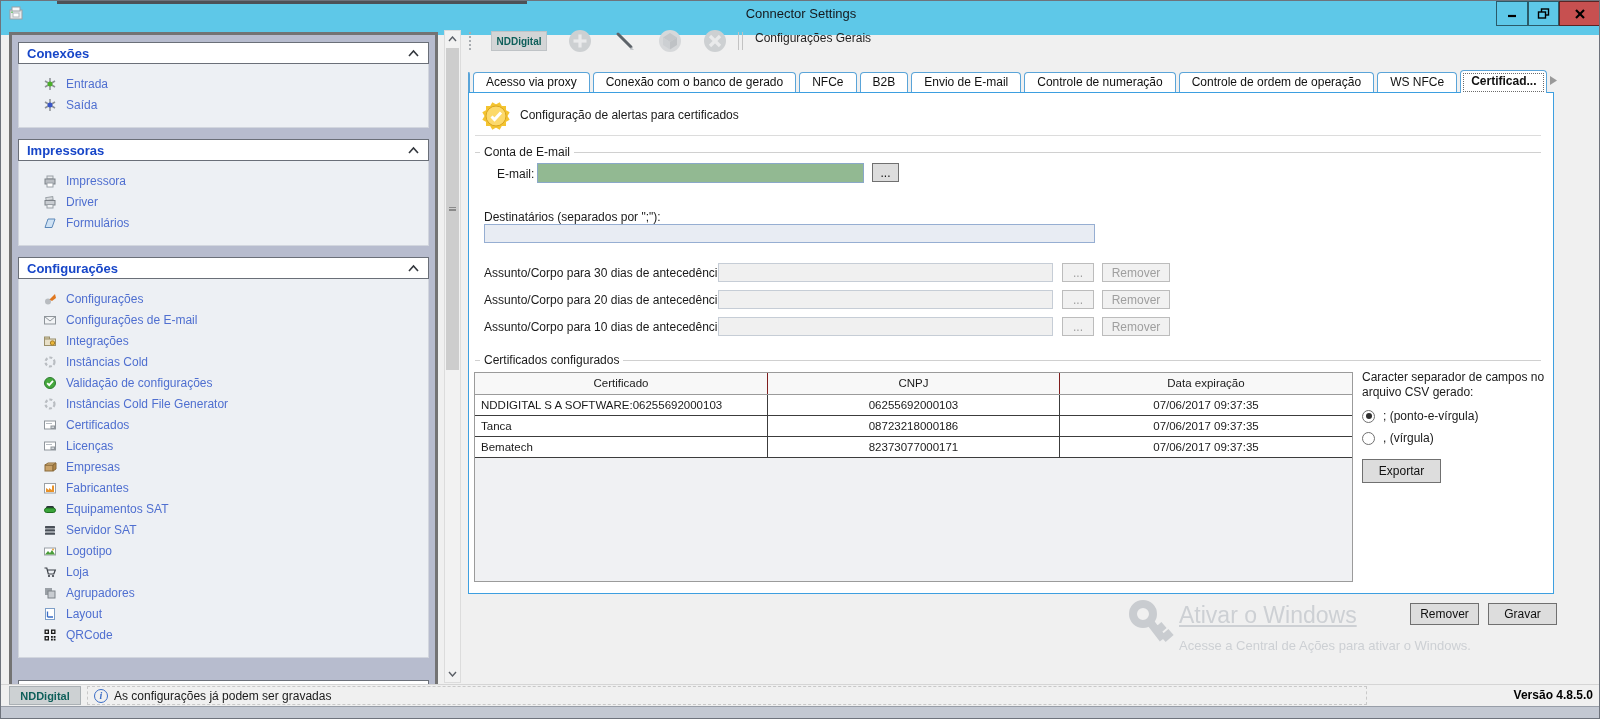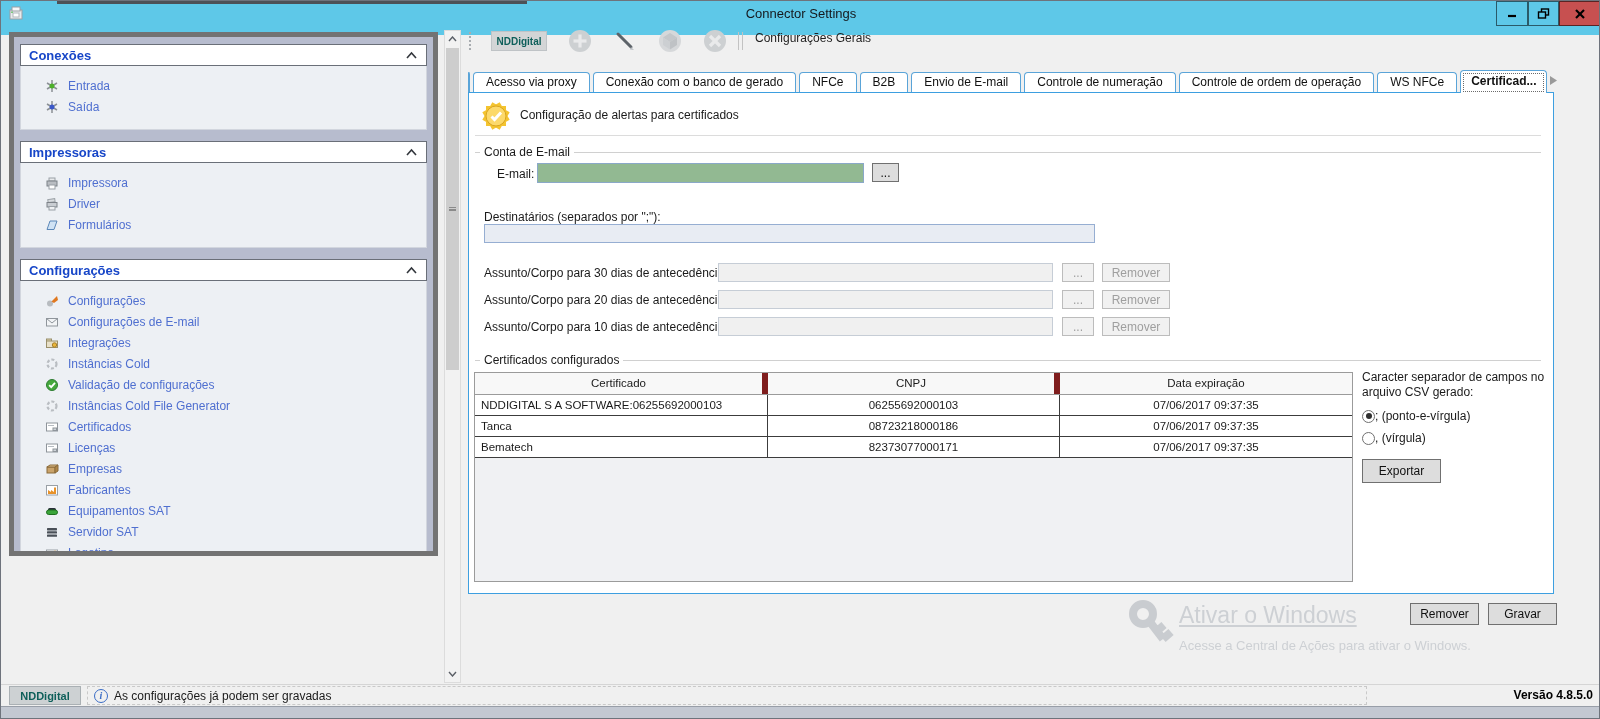--- a/index.html
+++ b/index.html
@@ -11,21 +11,21 @@
   .titlebar { position:absolute; left:0; top:0; width:1600px; height:34px; background:#5ec8e8; }
   .titlebar .apptitle { position:absolute; left:0; right:0; top:5px; text-align:center; font-size:13px; color:#15181c; }
   .appicon { position:absolute; left:7px; top:4px; }
   .artifact { position:absolute; left:56px; top:0; width:470px; height:3px; background:#4d5157; z-index:5; }
   .winbtn { position:absolute; top:0; height:25px; border:1px solid rgba(0,0,0,.55); background:#5ec8e8; display:flex; align-items:center; justify-content:center; cursor:default; }
   .winbtn.min { left:1495px; width:32px; }
   .winbtn.res { left:1527px; width:31px; }
   .winbtn.cls { left:1558px; width:41px; background:#c75050; }
 
   
-  .sidebar { position:absolute; left:8px; top:31px; width:429px; height:524px; background:#b7bcce; border:5px solid #737373; overflow:hidden; }
+  .sidebar { position:absolute; left:8px; top:31px; width:429px; height:685px; background:#b7bcce; border:3px solid #737373; overflow:hidden; }
   .sgroup { margin:11px 6px 0 6px; }
   .sgroup:first-child { margin-top:7px; }
   .ghead { height:22px; background:#fff; border:1px solid #6a6f78; display:flex; align-items:center; padding:0 8px; cursor:default; }
   .ghead .gtitle { font-weight:bold; font-size:13px; color:#1746c8; flex:1; }
   .gbody { background:#edf0f4; border:1px solid #d2d6de; border-top:none; padding:9px 0 12px 0; }
   .item { height:21px; display:flex; align-items:center; padding-left:24px; cursor:default; }
   .item .ilabel { margin-left:9px; color:#4f6fd0; }
   .item svg { flex:0 0 auto; }
   .jobs-group { margin-top:22px; }
 
@@ -65,31 +65,31 @@
   .tinput.green { background:#92b992; }
   .tinput.recip { background:#e8ecf3; border:1px solid #96aed2; height:19px; }
   .tinput.dis { background:#f0f0f0; border:1px solid #c6cdd6; height:19px; }
   .btn { position:absolute; background:#dddddd; border:1px solid #707070; font-family:inherit; font-size:12px; color:#111; display:flex; align-items:center; justify-content:center; cursor:default; }
   .btn.dis { background:#f1f1f1; border:1px solid #bcbcbc; color:#9f9f9f; }
 
   
   .grid { position:absolute; left:5px; top:279px; width:879px; height:210px; border:1px solid #9b9b9b; background:#f0f1f3; }
   .grow { display:grid; grid-template-columns:293px 292px 292px; }
   .grow.head { background:#f8f8f8; border-bottom:1px solid #9b9b9b; }
-  .grow.head .gcell { border-right:6px solid #7f1d1d; text-align:center; height:21px; line-height:21px; }
+  .grow.head .gcell { border-right:1px solid #7f1d1d; text-align:center; height:21px; line-height:21px; }
   .grow.data { background:#fff; border-bottom:1px solid #3c3c3c; }
   .grow.data .gcell { border-right:1px solid #3c3c3c; height:20px; line-height:20px; }
   .gcell { overflow:hidden; white-space:nowrap; padding:0 6px; font-size:11.5px; }
   .gcell.c { text-align:center; }
   .grow .gcell:last-child { border-right:none; }
 
   
   .csvpanel { position:absolute; left:893px; top:277px; width:188px; }
   .csvlabel { color:#1a1a1a; line-height:15px; }
-  .radiorow { position:absolute; display:flex; align-items:center; gap:0; cursor:default; }
+  .radiorow { position:absolute; display:flex; align-items:center; gap:8px; cursor:default; }
   .radio { width:13px; height:13px; border:1px solid #707070; border-radius:50%; background:#fff; display:flex; align-items:center; justify-content:center; }
   .radio.sel::after { content:""; width:6px; height:6px; border-radius:50%; background:#2f2f2f; }
 
   
   .footbtn { position:absolute; top:602px; width:69px; height:22px; }
   .watermark { position:absolute; pointer-events:none; color:#cdd0d4; }
   .wm-title { left:1178px; top:601px; font-size:23px;text-decoration:underline; }
   .wm-sub { left:1178px; top:637px; font-size:13px; }
   .wm-key { left:1125px; top:598px; }
   .statusbar { position:absolute; left:0; top:683px; width:1600px; height:22px; background:#f0f0f0; border-top:1px solid #d5d5d5; }

